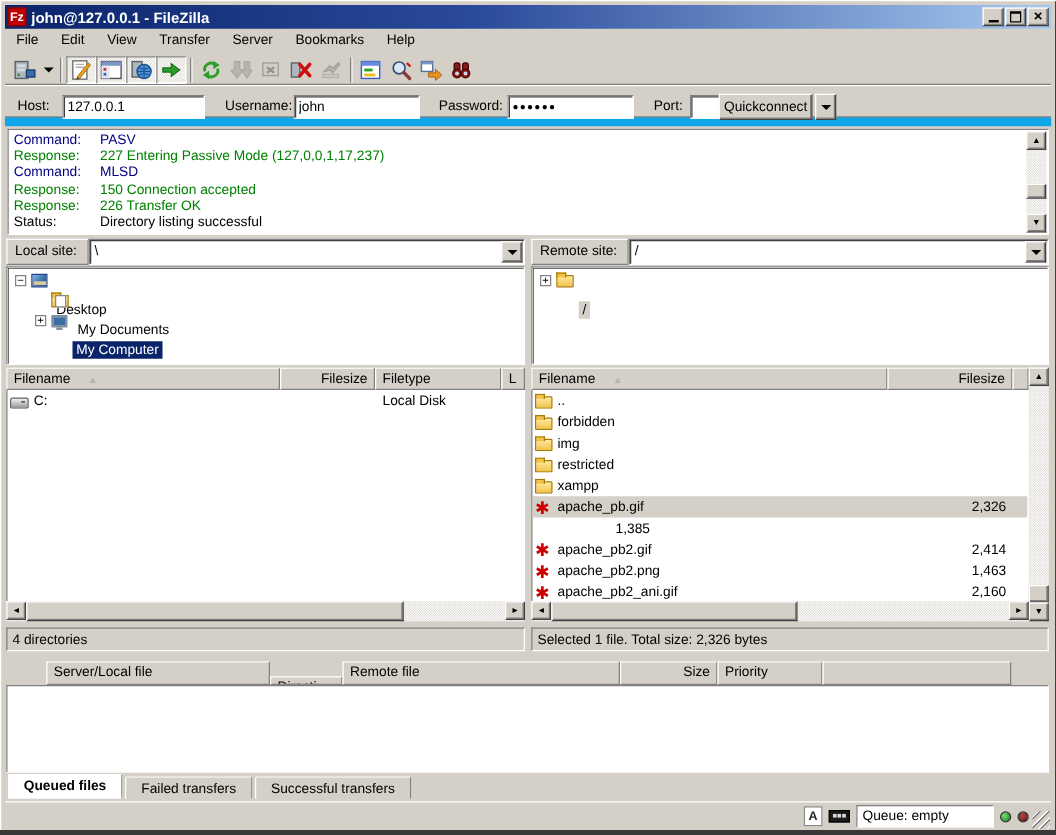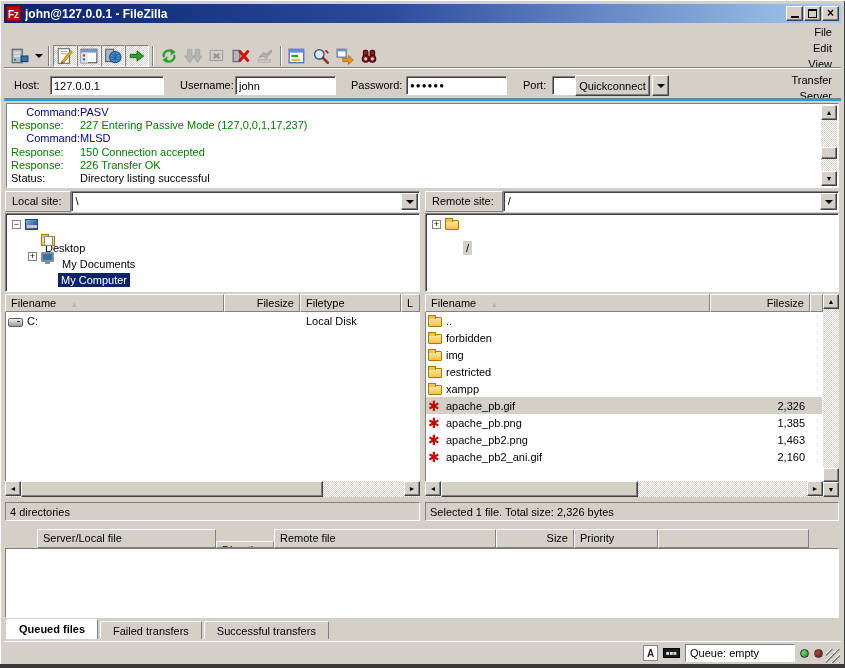--- a/index.html
+++ b/index.html
@@ -28,54 +28,54 @@
     display:flex; align-items:center; padding:0 2px; }
   #app-logo { width:15px; height:15px; background:#C00000; color:#FFF; font-weight:bold;
     font-size:10px; text-align:center; line-height:15px; margin-right:4px; border:1px solid #800; }
   #title-text { color:#FFF; font-weight:bold; font-size:12px; flex:1; white-space:nowrap; overflow:hidden; }
   .win-btn { width:17px; height:15px; margin-left:1px; display:flex; align-items:center; justify-content:center; cursor:pointer; }
   .glyph-min { width:8px; height:2px; background:#000; margin-top:7px; }
   .glyph-max { width:9px; height:9px; border:1px solid #000; border-top:2px solid #000; }
   .glyph-close { font-size:12px; font-weight:bold; line-height:13px; }
 
   
-  #menubar { position:absolute; left:4px; top:24px; right:4px; height:19px; display:flex; align-items:flex-end;flex-direction:column; }
+  #menubar { position:absolute; left:4px; top:24px; right:4px; height:19px; display:flex; align-items:flex-start; }
   .menu-item { padding:2px 9px; cursor:default; }
 
   
   #toolbar { position:absolute; left:4px; top:43px; right:4px; height:26px;
     display:flex; align-items:center; padding-left:4px; border-bottom:1px solid #FFFFFF;
     box-shadow:inset 0 -2px 0 -1px #808080; }
   .tb-btn { width:24px; height:22px; display:flex; align-items:center; justify-content:center; border:1px solid transparent; }
   .tb-btn.pressed { border-color:#808080 #FFFFFF #FFFFFF #808080; background-color:#FFF;
     background-image:linear-gradient(45deg,#D4D0C8 25%,transparent 25%,transparent 75%,#D4D0C8 75%),
                      linear-gradient(45deg,#D4D0C8 25%,transparent 25%,transparent 75%,#D4D0C8 75%);
     background-size:2px 2px; background-position:0 0,1px 1px; }
   .tb-btn.disabled svg { filter:grayscale(1); opacity:.45; }
   .tb-sep { width:2px; height:20px; border-left:1px solid #808080; border-right:1px solid #FFFFFF; margin:0 3px; }
   .tb-drop { width:13px; height:22px; display:flex; align-items:center; justify-content:center; }
   .tri-down { width:0; height:0; border-left:4px solid transparent; border-right:4px solid transparent; border-top:4px solid #000; }
 
   
   #quickbar { position:absolute; left:4px; top:70px; right:4px; height:31px;
-    border-bottom:2px solid #0ea5e9; box-shadow:inset 0 -2px 0 -1px #808080; }
+    border-bottom:7px solid #0ea5e9; box-shadow:inset 0 -2px 0 -1px #808080; }
   #quickbar label { position:absolute; top:9px; }
   .txt { position:absolute; top:6px; height:19px; background:#FFF; font-size:11px; padding:1px 3px;
     border:1px solid; border-color:#808080 #FFFFFF #FFFFFF #808080; box-shadow:inset 1px 1px 0 #404040;
     font-family:"Liberation Sans","DejaVu Sans",sans-serif; }
   #qc-btn { position:absolute; left:571px; top:5px; width:75px; height:21px; font-size:11px;
     font-family:"Liberation Sans","DejaVu Sans",sans-serif; cursor:pointer; }
   #qc-drop { position:absolute; left:648px; top:5px; width:17px; height:21px; display:flex; align-items:center; justify-content:center; cursor:pointer; }
 
   
   #log { position:absolute; left:6px; top:103px; width:833px; height:85px; background:#FFF; }
   #log-lines { position:absolute; inset:1px 18px 1px 1px; padding-top:1px; overflow:hidden; }
   .log-line { display:flex; height:13.2px; line-height:13.2px; white-space:nowrap; }
   .log-line .llabel { width:72px; padding-left:3px; flex:none; }
-  .log-line.command { color:#000080;text-align:right; }
+  .log-line.command { color:#000080; }
   .log-line.response { color:#008000; }
   .log-line.status { color:#000000; }
 
   
   .vsb { position:absolute; width:16px; }
   .sb-btn { width:16px; height:15px; display:flex; align-items:center; justify-content:center;
     font-size:7px; line-height:7px; color:#000; cursor:pointer; }
   .vsb .track { position:absolute; left:0; right:0; top:15px; bottom:15px; }
   .vsb .thumb { position:absolute; left:0; width:16px; cursor:pointer; }
   .hsb { position:absolute; height:16px; }
@@ -536,27 +536,30 @@
 
         <div class="frow selected">
           <span class="c-name">
             <span class="icon feather"></span>
             <span>apache_pb.gif</span>
           </span>
           <span class="c-size">2,326</span>
         </div>
 
         <div class="frow">
+          <span class="c-size">1,385</span>
+        </div>
+
+        <div class="frow">
           <span class="c-name">
             <span class="icon feather"></span>
-            <span>apache_pb.png</span>
-          </span>
-          <span class="c-size">1,385</span>
-        </div>
-
+            <span>apache_pb2.gif</span>
+          </span>
+          <span class="c-size">2,414</span>
+        </div>
 
         <div class="frow">
           <span class="c-name">
             <span class="icon feather"></span>
             <span>apache_pb2.png</span>
           </span>
           <span class="c-size">1,463</span>
         </div>
 
         <div class="frow">

